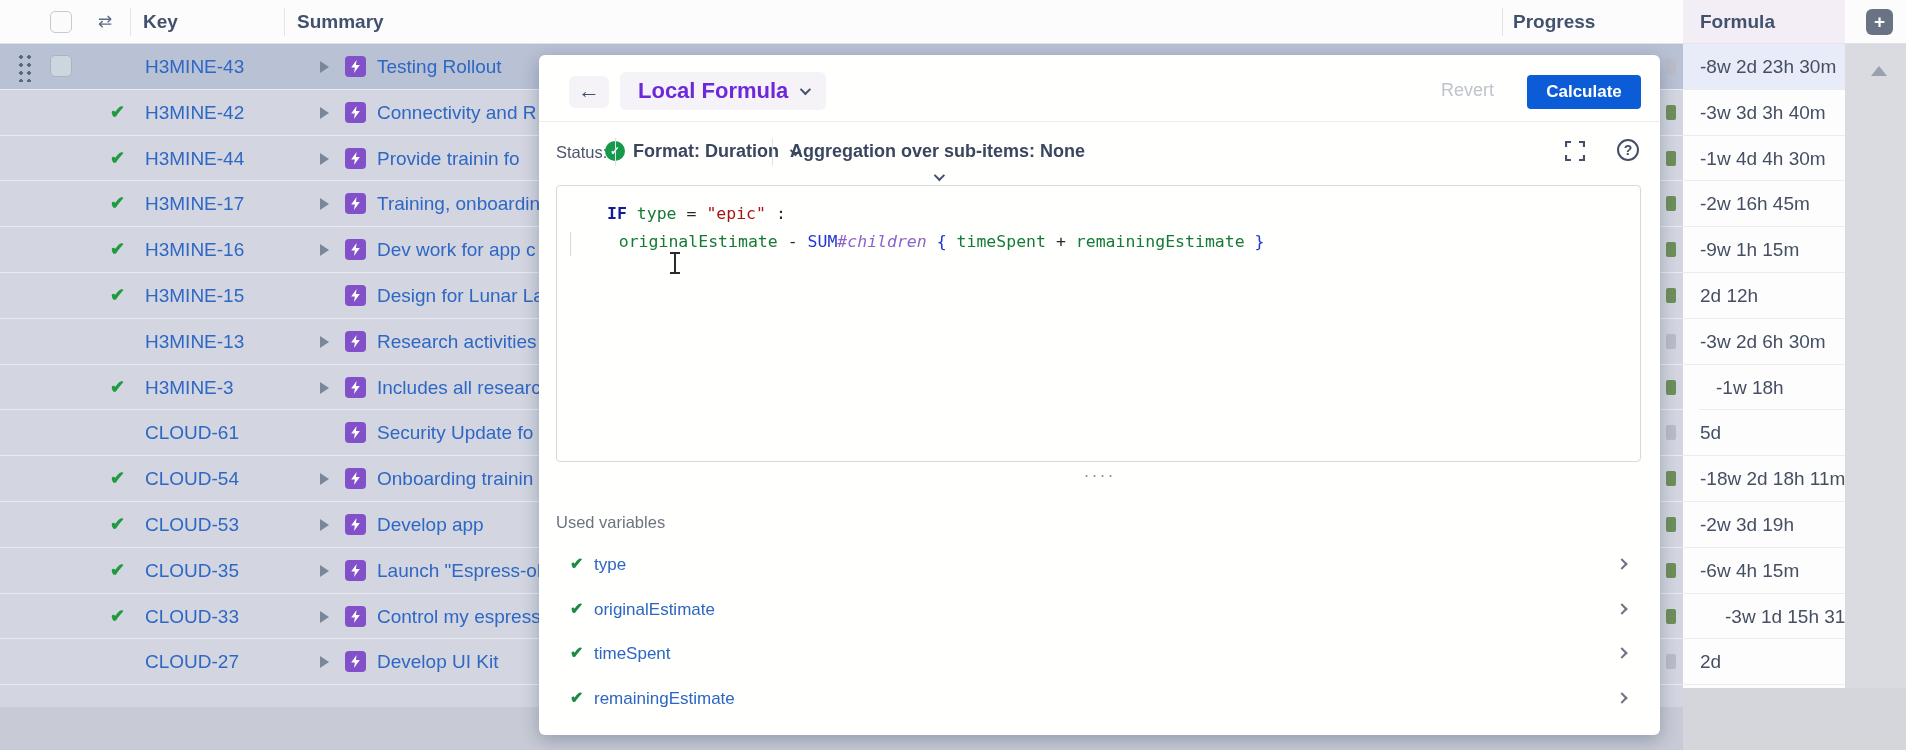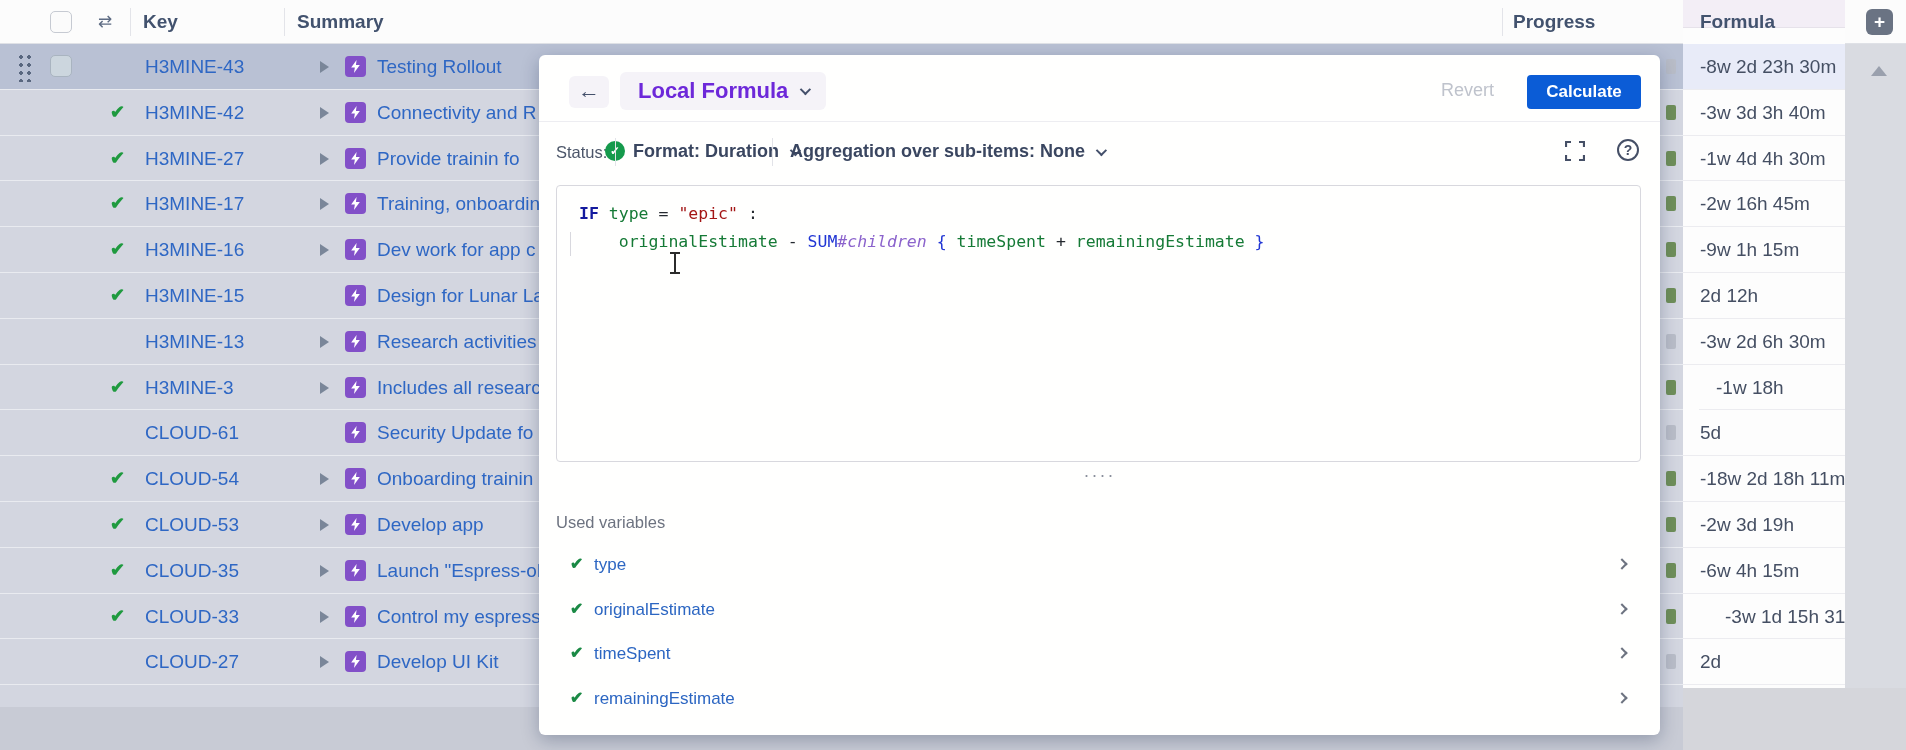--- a/index.html
+++ b/index.html
@@ -22,21 +22,21 @@
   .drag-dots { position:absolute; left:16px; top:8px; width:16px; height:30px; background-image:radial-gradient(#59677f 1.6px, transparent 1.8px); background-size:8px 8px; background-position:1px 1px; }
   .row-checkbox { position:absolute; left:50px; top:11px; width:22px; height:22px; border-radius:5px; border:1px solid #a9b4c0; background:#ccd6de; }
   #header-checkbox { position:absolute; left:50px; top:11px; width:22px; height:22px; border-radius:5px; border:1px solid #c6cad2; background:#fbfbfb; }
   #swap-icon { position:absolute; left:98px; top:0; line-height:44px; font-size:17px; color:#5e6c84; }
   .progress-frag { position:absolute; left:1666px; top:15px; width:10px; height:15px; border-radius:2px; }
   .progress-frag.green { background:#6f8f5a; }
   .progress-frag.gray  { background:#b9bdc8; }
 
   
   #formula-col { position:absolute; left:1683px; top:0; width:162px; height:688px; background:#fdfdfd; z-index:2; }
-  #formula-header { position:absolute; left:0; top:0; width:162px; height:28px; background:#f3eef6; line-height:44px; padding-left:17px; font-size:19px; font-weight:bold; color:#42526e; border-bottom:1px solid #e6e2ea; }
+  #formula-header { position:absolute; left:0; top:0; width:162px; height:44px; background:#f3eef6; line-height:44px; padding-left:17px; font-size:19px; font-weight:bold; color:#42526e; border-bottom:1px solid #e6e2ea; }
   .fcell { position:absolute; left:0; width:162px; height:45.8px; line-height:45.8px; padding-left:17px; font-size:19px; color:#454f63; background:#fdfdfd; border-bottom:1px solid #ececf0; white-space:nowrap; overflow:hidden; }
   .fcell.selected { background:#e8ebf8; }
   #right-gutter { position:absolute; left:1845px; top:0; width:61px; height:688px; background:#d9dbe1; z-index:2; }
   #right-gutter-header { position:absolute; left:0; top:0; width:61px; height:44px; background:#fcfcfc; border-bottom:1px solid #dfe1e6; }
   #add-column-button { position:absolute; left:21px; top:9px; width:27px; height:26px; border-radius:6px; background:#6a7383; color:#ffffff; font-size:19px; font-weight:bold; text-align:center; line-height:25px; }
   #scroll-up-arrow { position:absolute; left:26px; top:66px; width:0; height:0; border-bottom:10px solid #9aa0ad; border-left:8px solid transparent; border-right:8px solid transparent; }
   #below-formula { position:absolute; left:1683px; top:688px; width:223px; height:62px; background:#d5d6db; z-index:2; }
 
   
   #dialog { position:absolute; left:539px; top:55px; width:1121px; height:680px; background:#fffffe; border-radius:6px; box-shadow:0 5px 18px rgba(9,30,66,.28); z-index:3; }
@@ -46,28 +46,28 @@
   #title-dropdown .title { font-size:22px; font-weight:600; color:#6d28d9; }
   .chev { display:inline-block; width:8px; height:8px; border-right:2px solid #44506b; border-bottom:2px solid #44506b; transform:rotate(45deg) translateY(-2px); }
   #revert-button { position:absolute; left:902px; top:25px; font-size:18px; color:#bfc3cc; }
   #calculate-button { position:absolute; left:988px; top:20px; width:114px; height:34px; border-radius:4px; background:#0b5cd6; color:#ffffff; font-size:17px; font-weight:600; text-align:center; line-height:34px; }
 
   #status-bar { position:absolute; left:0; top:80px; width:100%; height:40px; }
   #status-label { position:absolute; left:17px; top:8px; font-size:16.5px; color:#4c5669; }
   #status-badge { position:absolute; left:66px; top:6px; width:20px; height:20px; border-radius:50%; background:#159a4c; color:#fff; font-size:12px; font-weight:bold; text-align:center; line-height:20px; }
   .vsep { position:absolute; top:3px; width:1px; height:28px; background:#e2e3e8; }
   #format-dropdown { position:absolute; left:94px; top:6px; display:flex; align-items:center; gap:11px; }
-  #aggregation-dropdown { position:absolute; left:251px; top:6px; display:flex; align-items:center; gap:11px; }
+  #aggregation-dropdown { position:absolute; left:251px; top:6px; display:flex; align-items:center; gap:11px;flex-direction:column; }
   .bar-dd-label { font-size:18px; font-weight:600; color:#3a4660; }
   #fullscreen-icon { position:absolute; left:1026px; top:6px; width:20px; height:20px; }
   #help-icon { position:absolute; left:1078px; top:4px; width:22px; height:22px; border-radius:50%; border:2px solid #454f66; color:#454f66; font-size:14px; font-weight:bold; text-align:center; line-height:18px; }
 
   #editor { position:absolute; left:17px; top:130px; width:1085px; height:277px; border:1px solid #d8d8de; border-radius:4px; background:#fffffe; }
   #code { position:absolute; left:22px; top:14px; font-family:"DejaVu Sans Mono", monospace; font-size:16.5px; line-height:28px; white-space:pre; }
-  .tk-kw { color:#141a9e; font-weight:bold; } .tk-var { color:#157a36; } .tk-op { color:#24292f; }
+  .tk-kw { color:#141a9e; font-weight:bold;margin-left:28px; } .tk-var { color:#157a36; } .tk-op { color:#24292f; }
   .tk-str { color:#a31515; } .tk-fn { color:#2136d4; } .tk-prop { color:#8b63cc; font-style:italic; } .tk-brace { color:#2136d4; }
   #indent-guide { position:absolute; left:13px; top:46px; width:1px; height:24px; background:#d8d8de; }
   #text-cursor { position:absolute; left:112px; top:66px; width:12px; height:22px; }
   #text-cursor .bar { position:absolute; left:5px; top:0; width:2px; height:22px; background:#2b2b2b; }
   #text-cursor .cap { position:absolute; left:1px; width:10px; height:2px; background:#2b2b2b; }
   #editor-resize-handle { position:absolute; left:0; top:415px; width:100%; text-align:center; font-size:18px; letter-spacing:2px; color:#8a8f9c; line-height:10px; }
 
   #used-variables-title { position:absolute; left:17px; top:458px; font-size:16.5px; color:#6d7380; }
   .var-row { position:absolute; left:0; width:100%; height:44px; }
   .var-row .vcheck { position:absolute; left:31px; top:10px; font-size:16px; font-weight:bold; color:#1b8a45; }
@@ -111,21 +111,21 @@
         <span class="epic-badge">
           <svg width="11" height="13" viewBox="0 0 10 12">
             <polygon points="6,0 1,7 4.4,7 3.6,12 9,4.6 5.4,4.6" fill="#ffffff"></polygon>
           </svg>
         </span>
         <span class="summary">Connectivity and R</span>
         <span class="progress-frag green"></span>
       </div>
       <div class="trow" style="top: 91.6px;">
         <span class="done-check">✔</span>
-        <span class="key">H3MINE-27</span>
+        <span class="key">H3MINE-44</span>
         <span class="expand-tri"></span>
         <span class="epic-badge">
           <svg width="11" height="13" viewBox="0 0 10 12">
             <polygon points="6,0 1,7 4.4,7 3.6,12 9,4.6 5.4,4.6" fill="#ffffff"></polygon>
           </svg>
         </span>
         <span class="summary">Provide trainin fo</span>
         <span class="progress-frag green"></span>
       </div>
       <div class="trow" style="top: 137.4px;">

